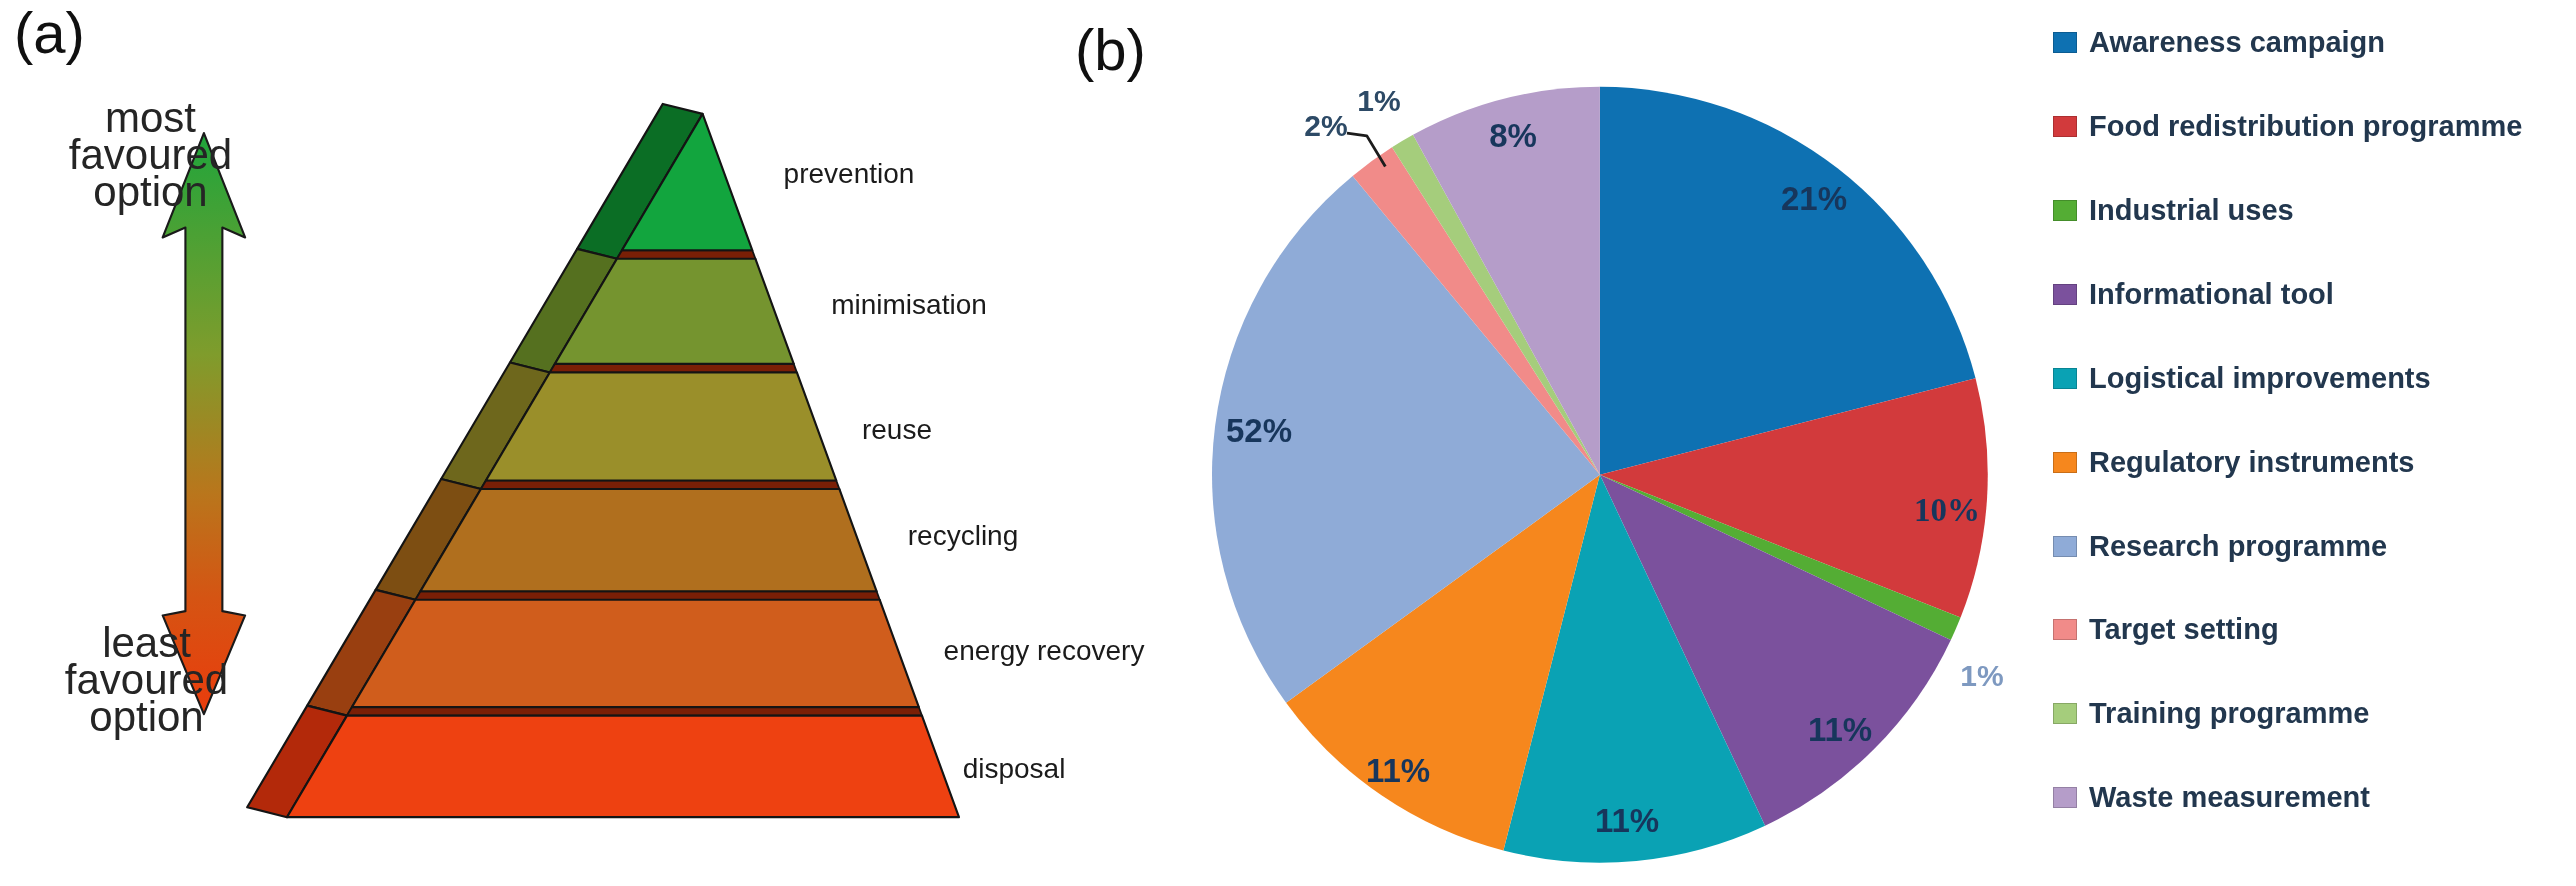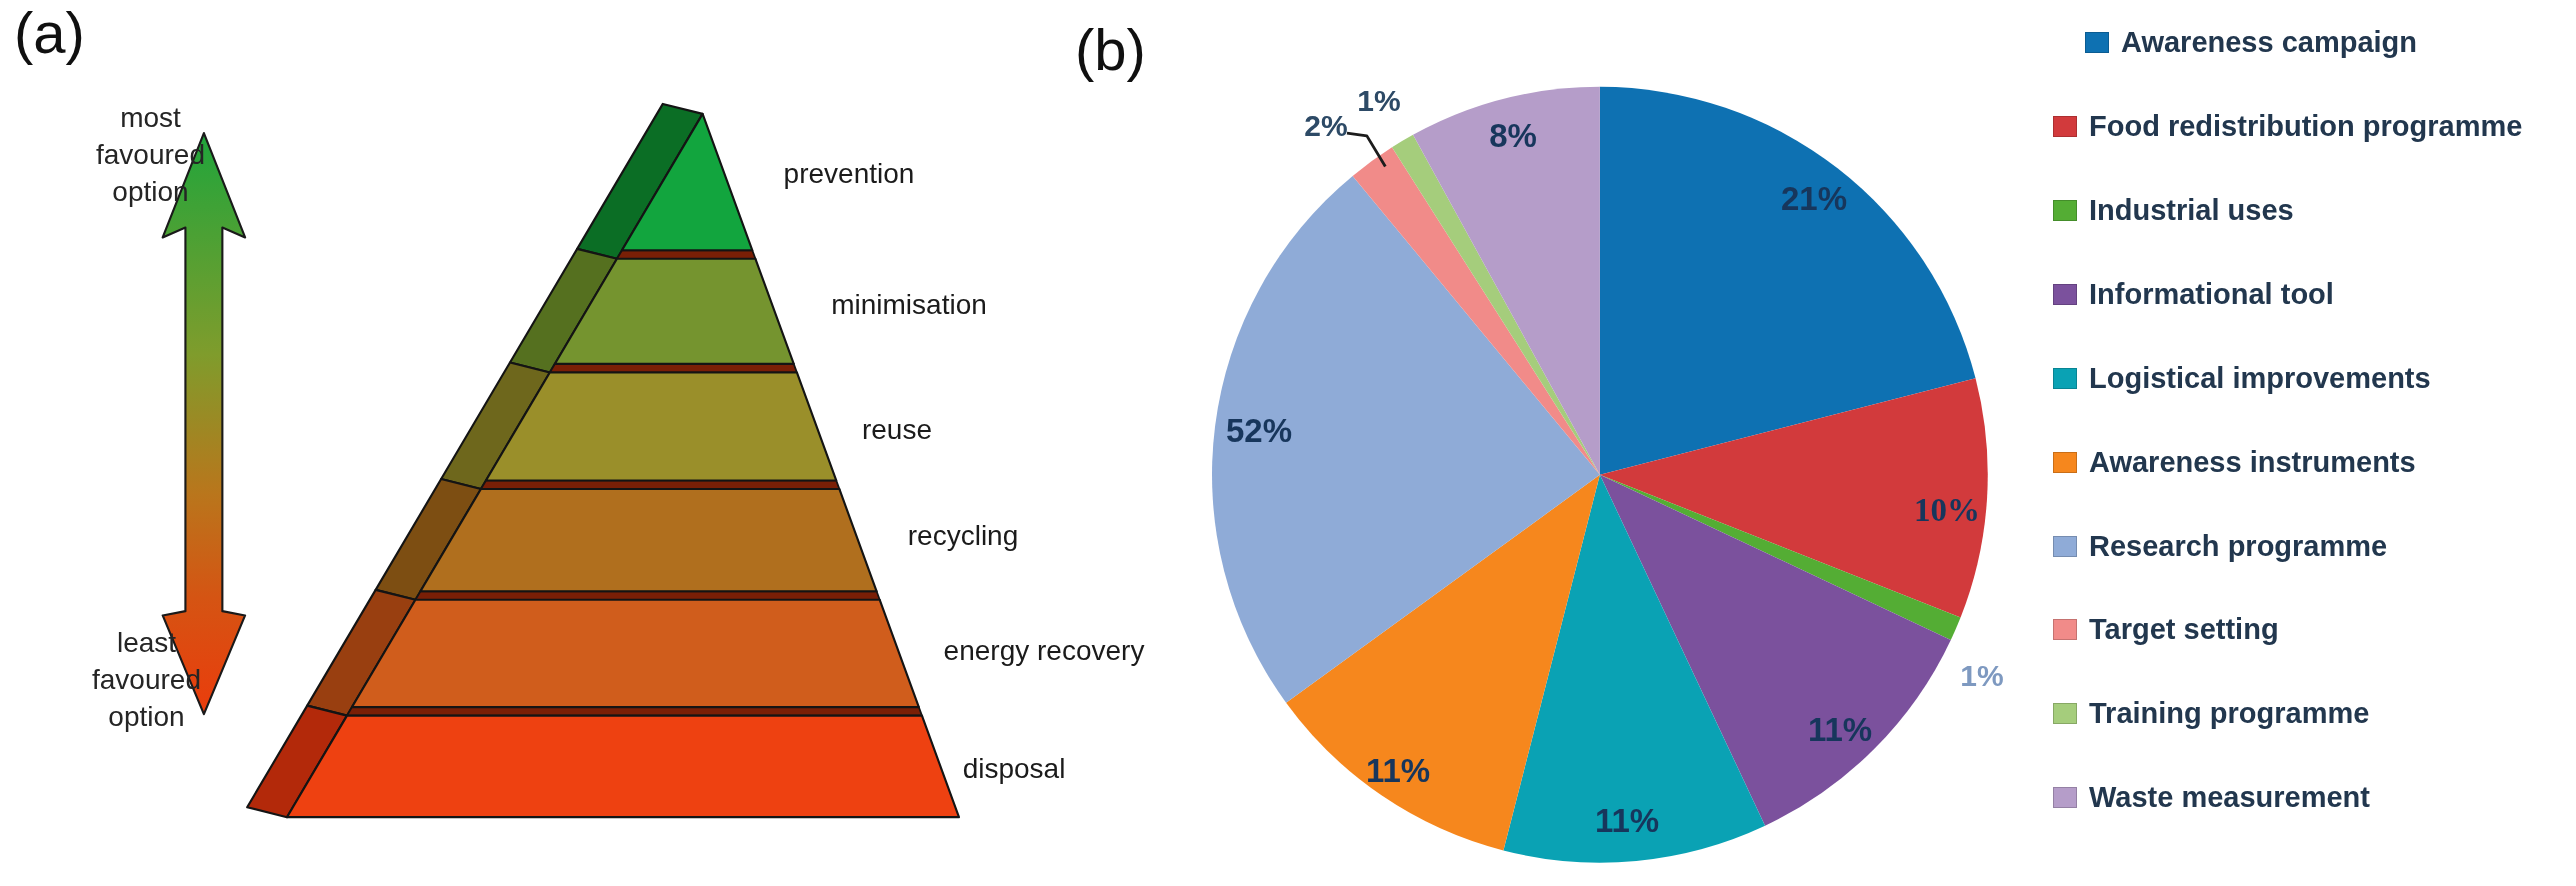--- a/index.html
+++ b/index.html
@@ -1,21 +1,21 @@
 <!DOCTYPE html>
 <html style="font-size:11.4px"><head>
 <meta charset="utf-8">
 <style>
   html,body{margin:0;padding:0;background:#ffffff;}
   #canvas{position:relative;width:2576px;height:887px;background:#ffffff;overflow:hidden;
           font-family:"Liberation Sans", sans-serif;}
   #fig-svg{position:absolute;left:0;top:0;width:2576px;height:887px;}
   .abs{position:absolute;}
   .panel-letter{font-size:58px;color:#101010;font-weight:400;line-height:1;}
-  .caption{width:227px;text-align:center;font-size:28px;line-height:37px;color:#252525;}
+  .caption{width:227px;text-align:center;font-size:42px;line-height:37px;color:#252525;}
   .tier-label{transform:translate(-50%,-50%);font-size:28px;color:#1b1b1b;white-space:nowrap;}
   .pie-label{transform:translate(-50%,-50%);font-weight:700;font-size:33px;color:#17365c;white-space:nowrap;}
   .pie-label.small{font-size:30px;}
   .legend-row{position:absolute;left:2053px;height:34px;display:flex;align-items:center;}
   .legend-swatch{width:24px;height:21px;margin-right:12px;border:1.4px solid rgba(0,0,0,0.18);box-sizing:border-box;flex:0 0 auto;}
   .legend-label{font-size:29px;font-weight:700;color:#22374e;white-space:nowrap;}
 </style>
 </head>
 <body>
 
@@ -97,21 +97,21 @@
       <div class="abs pie-label small" style="left: 1982px; top: 676px; color: rgb(126, 153, 192);">1%</div>
       <div class="abs pie-label" style="left: 1840px; top: 730px;">11%</div>
       <div class="abs pie-label" style="left: 1627px; top: 821px;">11%</div>
       <div class="abs pie-label" style="left: 1398px; top: 771px;">11%</div>
       <div class="abs pie-label" style="left: 1259px; top: 431px;">52%</div>
       <div class="abs pie-label small" style="left: 1326px; top: 126px; color: rgb(45, 74, 102);">2%</div>
       <div class="abs pie-label small" style="left: 1379px; top: 101px; color: rgb(45, 74, 102);">1%</div>
       <div class="abs pie-label" style="left: 1513px; top: 136px;">8%</div>
     </div>
   <div id="legend">
-      <div class="legend-row" style="top: 25.6px; margin-left: 32px;">
+      <div class="legend-row" style="top: 25.6px;">
         <div class="legend-swatch" style="background: rgb(14, 113, 178);"></div>
         <div class="legend-label">Awareness campaign</div>
       </div>
       <div class="legend-row" style="top: 109px;">
         <div class="legend-swatch" style="background: rgb(210, 58, 60);"></div>
         <div class="legend-label">Food redistribution programme</div>
       </div>
       <div class="legend-row" style="top: 193px;">
         <div class="legend-swatch" style="background: rgb(84, 173, 52);"></div>
         <div class="legend-label">Industrial uses</div>
@@ -119,21 +119,21 @@
       <div class="legend-row" style="top: 277px;">
         <div class="legend-swatch" style="background: rgb(123, 81, 157);"></div>
         <div class="legend-label">Informational tool</div>
       </div>
       <div class="legend-row" style="top: 361px;">
         <div class="legend-swatch" style="background: rgb(10, 162, 180);"></div>
         <div class="legend-label">Logistical improvements</div>
       </div>
       <div class="legend-row" style="top: 445px;">
         <div class="legend-swatch" style="background: rgb(246, 135, 29);"></div>
-        <div class="legend-label">Awareness instruments</div>
+        <div class="legend-label">Regulatory instruments</div>
       </div>
       <div class="legend-row" style="top: 529px;">
         <div class="legend-swatch" style="background: rgb(143, 171, 215);"></div>
         <div class="legend-label">Research programme</div>
       </div>
       <div class="legend-row" style="top: 612px;">
         <div class="legend-swatch" style="background: rgb(241, 139, 137);"></div>
         <div class="legend-label">Target setting</div>
       </div>
       <div class="legend-row" style="top: 696px;">

